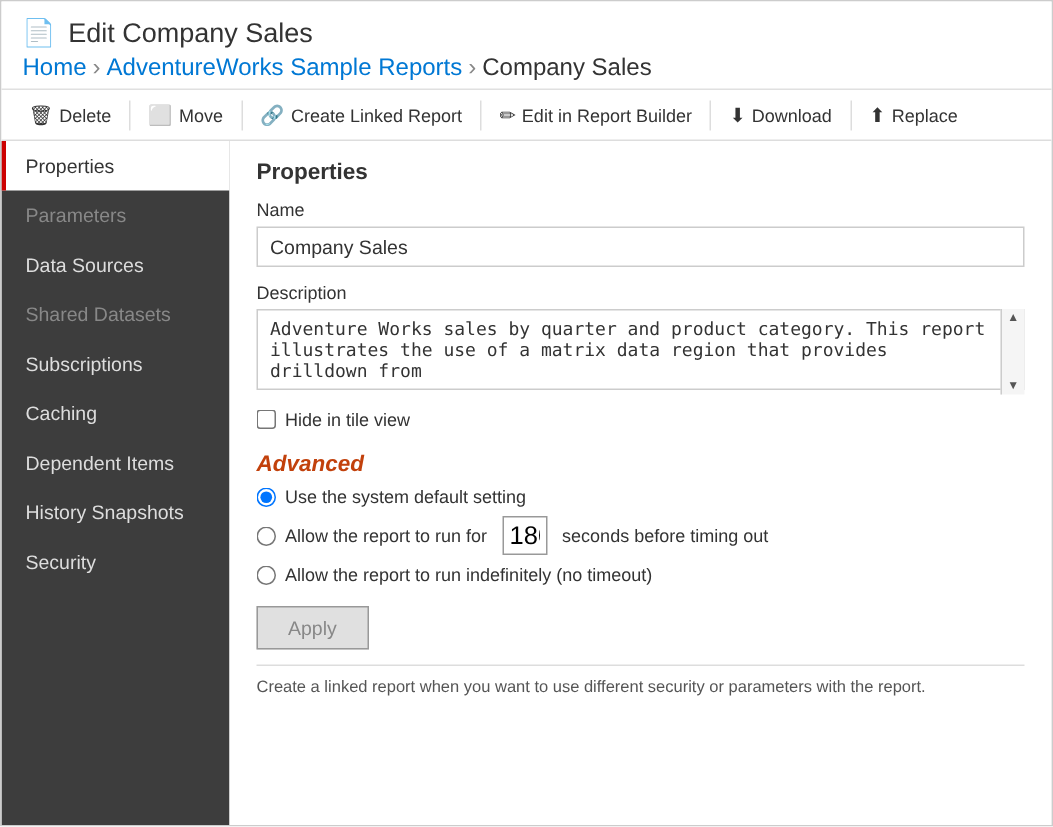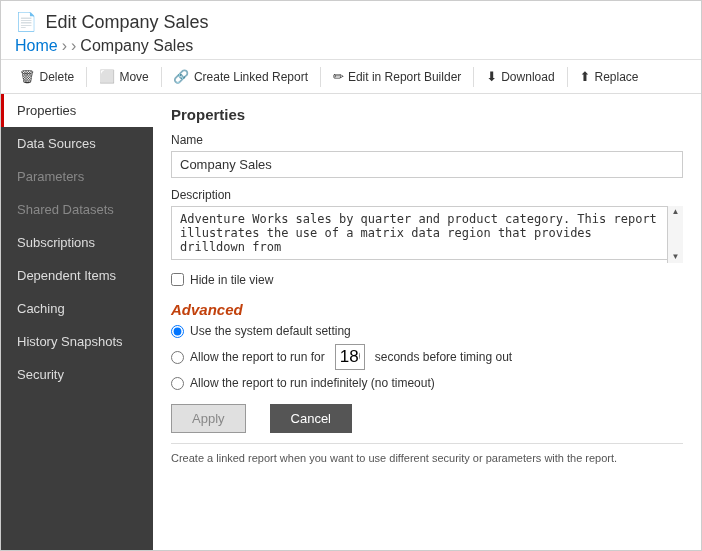--- a/index.html
+++ b/index.html
@@ -74,20 +74,21 @@
 <div class="outer">
 
   <div class="header">
     <div class="header-title">
       <span class="page-icon">📄</span>
       <span>Edit Company Sales</span>
     </div>
     <div class="breadcrumb">
       <a href="#">Home</a>
       <span class="sep">›</span>
+      <a href="#">AdventureWorks Sample Reports</a>
       <span class="sep">›</span>
       <span class="current">Company Sales</span>
     </div>
   </div>
 
   <div class="toolbar">
     <button class="toolbar-btn">
       <span class="tb-icon">🗑</span>
       <span>Delete</span>
     </button>
@@ -115,26 +116,26 @@
     <button class="toolbar-btn">
       <span class="tb-icon">⬆</span>
       <span>Replace</span>
     </button>
   </div>
 
   <div class="main">
 
     <div class="sidebar">
       <div class="sidebar-item active">Properties</div>
+      <div class="sidebar-item disabled">Parameters</div>
       <div class="sidebar-item">Data Sources</div>
-      <div class="sidebar-item disabled">Parameters</div>
       <div class="sidebar-item disabled">Shared Datasets</div>
       <div class="sidebar-item">Subscriptions</div>
+      <div class="sidebar-item">Caching</div>
       <div class="sidebar-item">Dependent Items</div>
-      <div class="sidebar-item">Caching</div>
       <div class="sidebar-item">History Snapshots</div>
       <div class="sidebar-item">Security</div>
     </div>
 
     <div class="content">
       
 
       
       <div class="section-title">Properties</div>
 
@@ -171,19 +172,18 @@
       </div>
 
       <div class="radio-row">
         <input type="radio" name="timeout" style="">
         <span>Allow the report to run indefinitely (no timeout)</span>
       </div>
 
       
       <div class="btn-row">
         <button class="btn btn-apply">Apply</button>
-        <button class="btn btn-cancel">Cancel</button>
       </div>
 
       <div class="footer-note">Create a linked report when you want to use different security or parameters with the report.</div>
     </div>
   </div>
 </div>
 
 </body></html>

